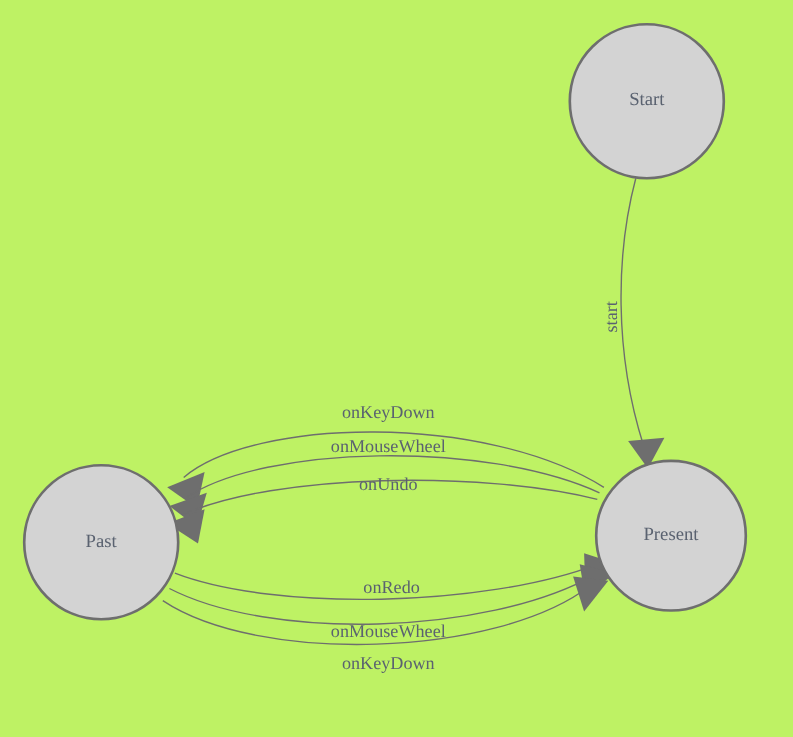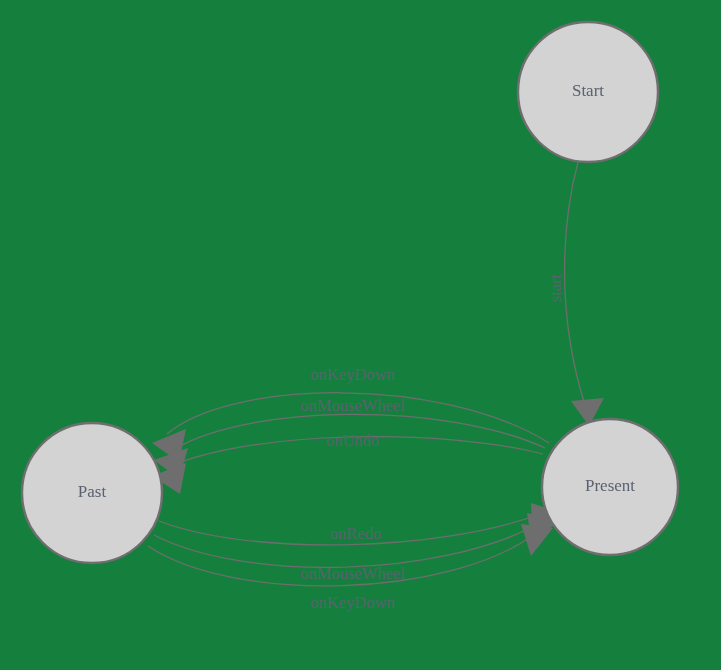--- a/index.html
+++ b/index.html
@@ -10,21 +10,21 @@
   body {
     width: 721px;
     height: 670px;
     font-family: "Liberation Serif", "DejaVu Serif", serif;
     overflow: hidden;
   }
   #diagram-canvas {
     position: relative;
     width: 721px;
     height: 670px;
-    background: #15803d;
+    background: #bef264;
   }
   svg.graph {
     position: absolute;
     top: 0;
     left: 0;
     width: 721px;
     height: 670px;
     display: block;
   }
   .node-circle {

